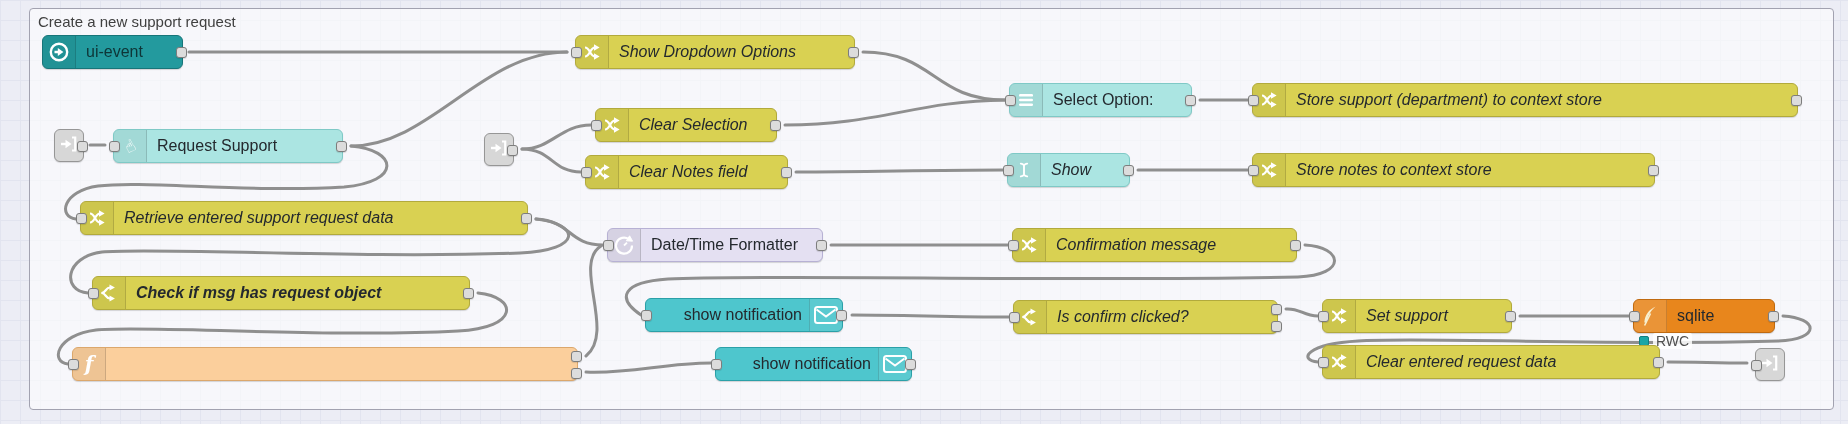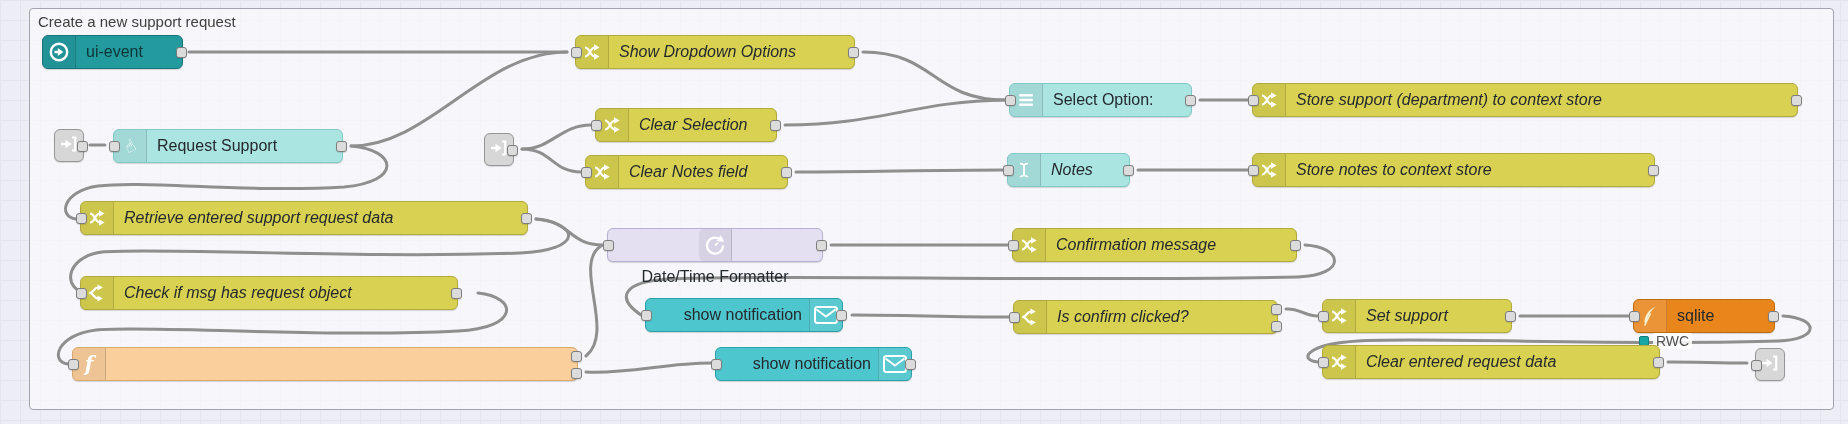--- a/index.html
+++ b/index.html
@@ -208,21 +208,21 @@
   </div>
 
   <div class="node cyan italic" style="left:1007px;top:153px;width:123px;">
     <span class="icon">
       <svg width="20" height="20" viewBox="0 0 20 20" fill="none" stroke="#fff" stroke-width="1.9" stroke-linecap="round">
           <path d="M10 5 V15"></path>
           <path d="M6.8 3.6 C8.6 3.6 9.3 4.9 10 4.9 C10.7 4.9 11.4 3.6 13.2 3.6"></path>
           <path d="M6.8 16.4 C8.6 16.4 9.3 15.1 10 15.1 C10.7 15.1 11.4 16.4 13.2 16.4"></path>
         </svg>
     </span>
-    <span class="n-label">Notes</span>
+    <span class="n-label">Show</span>
     <span class="port p-in"></span>
     <span class="port p-out"></span>
   </div>
 
   <div class="node yellow italic" style="left:1252px;top:83px;width:546px;">
     <span class="icon">
       <svg width="20" height="20" viewBox="0 0 20 20">
           <path d="M3 14.5 C8 14.5 8 5.5 13 5.5" stroke="#fff" stroke-width="2.2" fill="none"></path>
           <polygon points="12,2.2 17.6,5.5 12,8.8" fill="#fff"></polygon>
           <path d="M3 5.5 C8 5.5 8 14.5 13 14.5" stroke="#fff" stroke-width="2.2" fill="none"></path>
@@ -255,21 +255,21 @@
           <polygon points="12,2.2 17.6,5.5 12,8.8" fill="#fff"></polygon>
           <path d="M3 5.5 C8 5.5 8 14.5 13 14.5" stroke="#fff" stroke-width="2.2" fill="none"></path>
           <polygon points="12,11.2 17.6,14.5 12,17.8" fill="#fff"></polygon>
         </svg>
     </span>
     <span class="n-label">Retrieve entered support request data</span>
     <span class="port p-in"></span>
     <span class="port p-out"></span>
   </div>
 
-  <div class="node lavender" style="left:607px;top:228px;width:216px;flex-direction:column;">
+  <div class="node lavender" style="left:607px;top:228px;width:216px;">
     <span class="icon">
       <svg width="22" height="22" viewBox="0 0 22 22" fill="none">
           <path d="M15.8 5.2 A8 8 0 1 0 19 11.5" stroke="#fff" stroke-width="2.2"></path>
           <polygon points="16.6,1.8 19.6,7.2 13.4,6.8" fill="#fff"></polygon>
           <line x1="11" y1="11.5" x2="14" y2="8.6" stroke="#fff" stroke-width="1.8"></line>
         </svg>
     </span>
     <span class="n-label">Date/Time Formatter</span>
     <span class="port p-in"></span>
     <span class="port p-out"></span>
@@ -282,21 +282,21 @@
           <polygon points="12,2.2 17.6,5.5 12,8.8" fill="#fff"></polygon>
           <path d="M3 5.5 C8 5.5 8 14.5 13 14.5" stroke="#fff" stroke-width="2.2" fill="none"></path>
           <polygon points="12,11.2 17.6,14.5 12,17.8" fill="#fff"></polygon>
         </svg>
     </span>
     <span class="n-label">Confirmation message</span>
     <span class="port p-in"></span>
     <span class="port p-out"></span>
   </div>
 
-  <div class="node yellow italic" style="left:80px;top:276px;width:378px;">
+  <div class="node yellow italic" style="left:92px;top:276px;width:378px;font-weight:bold;">
     <span class="icon">
       <svg width="20" height="20" viewBox="0 0 20 20">
           <path d="M2.5 10 C7 10 6.5 4.5 11 4.5" stroke="#fff" stroke-width="2.2" fill="none"></path>
           <polygon points="10.5,1.4 15.9,4.5 10.5,7.6" fill="#fff"></polygon>
           <path d="M2.5 10 C7 10 6.5 15.5 11 15.5" stroke="#fff" stroke-width="2.2" fill="none"></path>
           <polygon points="10.5,12.4 15.9,15.5 10.5,18.6" fill="#fff"></polygon>
         </svg>
     </span>
     <span class="n-label">Check if msg has request object</span>
     <span class="port p-in"></span>

